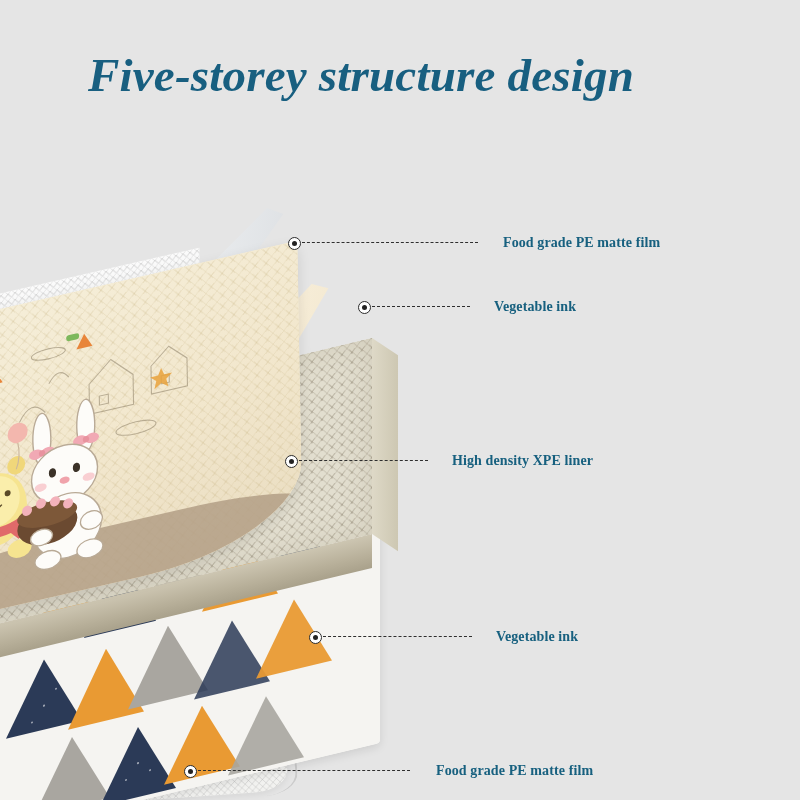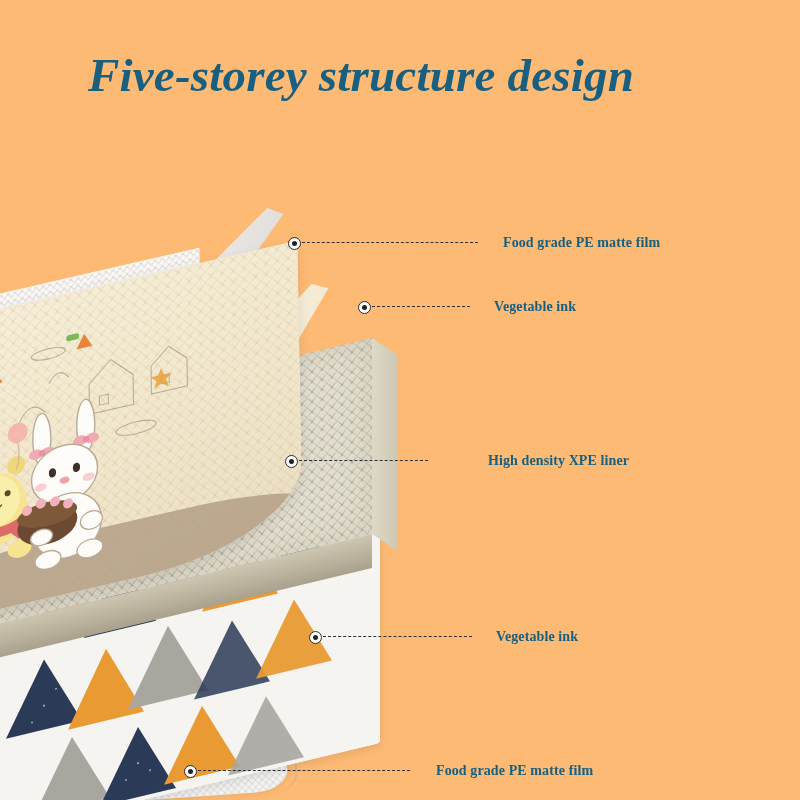--- a/index.html
+++ b/index.html
@@ -5,21 +5,21 @@
   html,body{margin:0;padding:0;}
   body{
     width:800px;height:800px;
     background:#f7f7f6;
     font-family:"Liberation Serif", serif;
     overflow:hidden;
   }
   #stage{
     position:relative;
     width:800px;height:800px;
-    background:#fdba74;
+    background:#e5e5e5;
     overflow:hidden;
   }
 
   
   #title{
     position:absolute;
     left:88px; top:48px;
     font-family:"Liberation Serif", serif;
     font-weight:700;
     font-style:italic;
@@ -395,21 +395,21 @@
 
   <div class="callout" style="left:364px; top:307px; width:0;">
     <div class="leader" style="left:8px; width:98px;"></div>
     <div class="marker" style="left:0;top:0;"></div>
     <div class="clabel" style="left:130px;top:0;">Vegetable ink</div>
   </div>
 
   <div class="callout" style="left:291px; top:461px; width:0;">
     <div class="leader" style="left:8px; width:129px;"></div>
     <div class="marker" style="left:0;top:0;"></div>
-    <div class="clabel" style="left:161px;top:0;margin-left:36px;">High density XPE liner</div>
+    <div class="clabel" style="left:161px;top:0;">High density XPE liner</div>
   </div>
 
   <div class="callout" style="left:315px; top:637px; width:0;">
     <div class="leader" style="left:8px; width:149px;"></div>
     <div class="marker" style="left:0;top:0;"></div>
     <div class="clabel" style="left:181px;top:0;">Vegetable ink</div>
   </div>
 
   <div class="callout" style="left:190px; top:771px; width:0;">
     <div class="leader" style="left:8px; width:212px;"></div>

